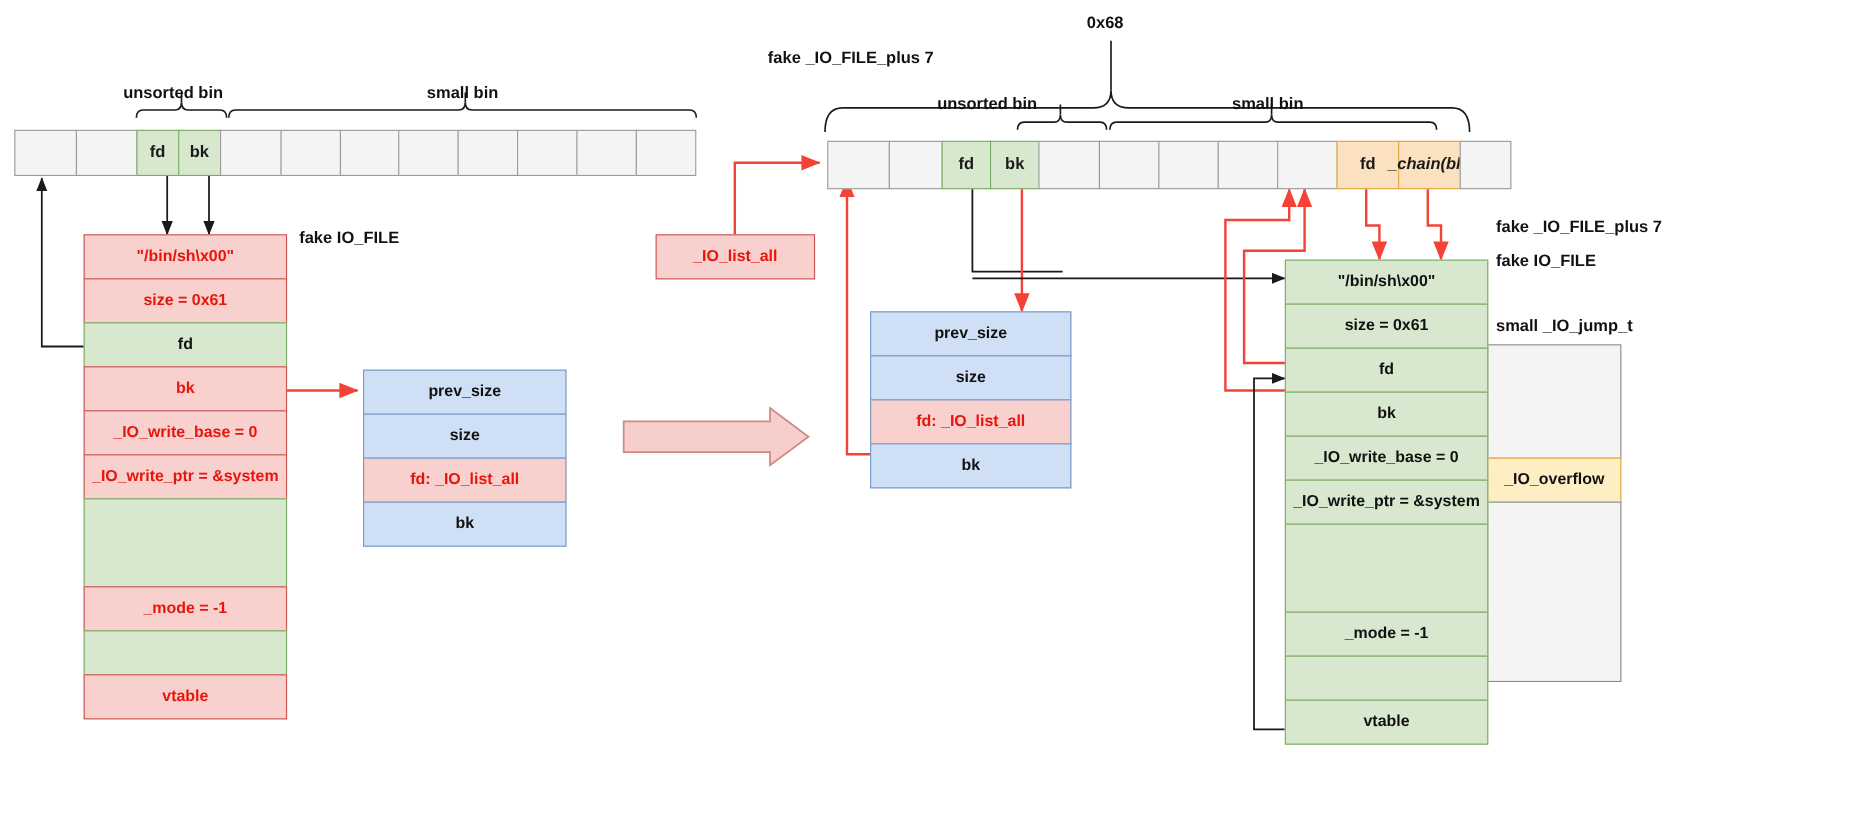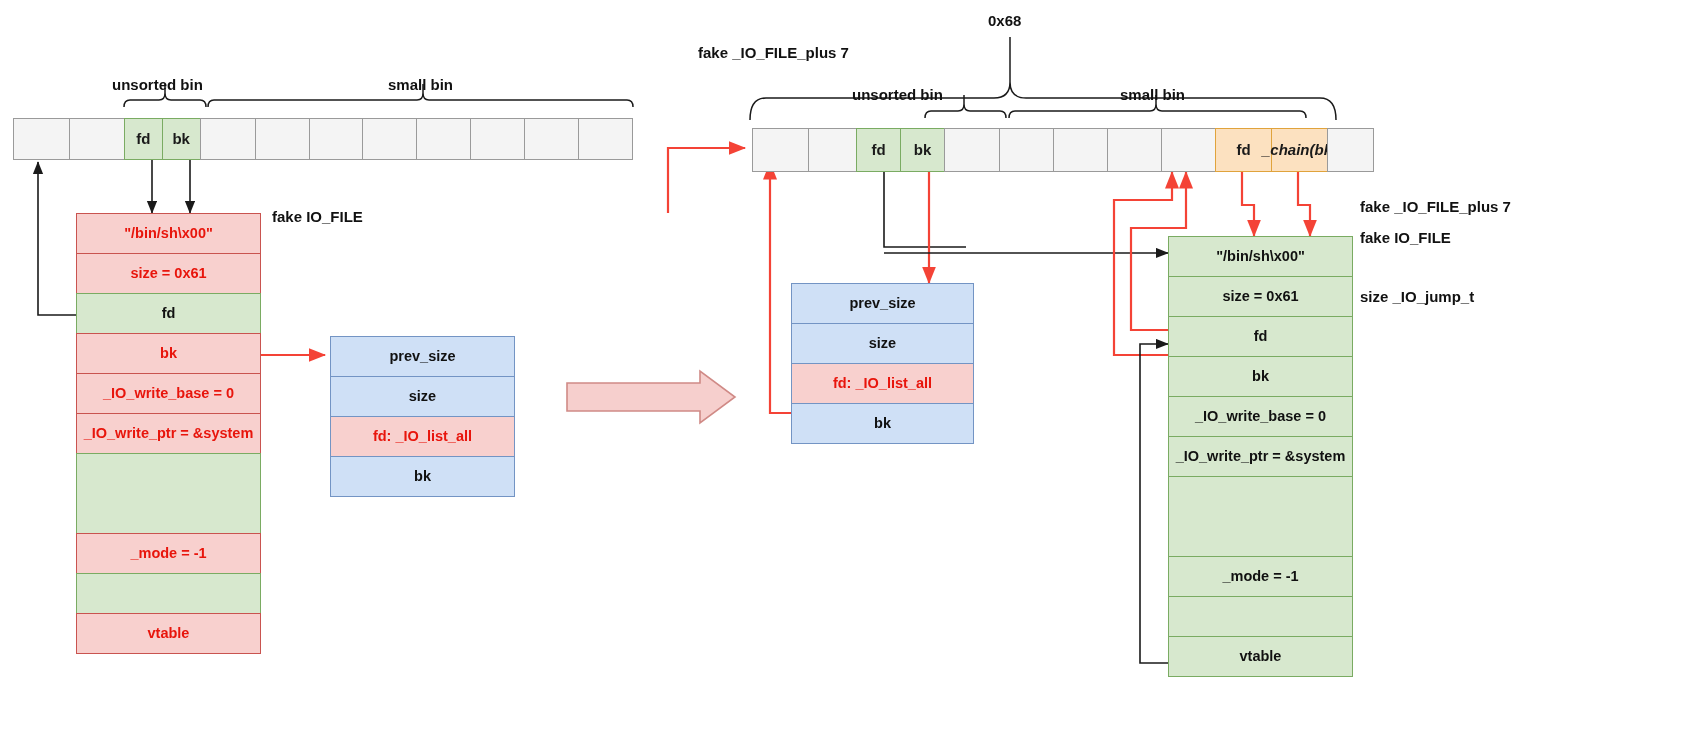--- a/index.html
+++ b/index.html
@@ -193,40 +193,52 @@
       <div class="cell orange" style="width: 57px;">
         <span class="two">fd</span>
       </div>
       <div class="cell orange" style="width: 57px; font-style: italic;">
         <span class="two">_chain</span>
         <span class="two">(bk)</span>
       </div>
       <div class="cell" style="width: 47px;"></div>
     </div>
 
+  <div class="struct" id="right-iolistall" style="left:596px;top:213px;width:145px;">
+      <div class="row redbox" style="height: 41px;">
+        <span>_IO_list_all</span>
+      </div>
+    </div>
 
   <div class="struct" id="right-chunk" style="left:791px;top:283px;width:183px;">
       <div class="row blue" style="height: 41px;">
         <span>prev_size</span>
       </div>
       <div class="row blue" style="height: 41px;">
         <span>size</span>
       </div>
       <div class="row bluered" style="height: 41px;">
         <span>fd: _IO_list_all</span>
       </div>
       <div class="row blue" style="height: 41px;">
         <span>bk</span>
       </div>
     </div>
 
   <div class="lbl" style="left:1360px;top:198px;">fake _IO_FILE_plus 7</div>
   <div class="lbl" style="left:1360px;top:229px;">fake IO_FILE</div>
-  <div class="lbl" style="left:1360px;top:288px;">size _IO_jump_t</div>
-
+  <div class="lbl" style="left:1360px;top:288px;">small _IO_jump_t</div>
+
+  <div class="struct" id="right-jump" style="left:1352px;top:313px;width:122px;">
+      <div class="row grey" style="height: 104px;"></div>
+      <div class="row yellow" style="height: 41px;">
+        <span>_IO_overflow</span>
+      </div>
+      <div class="row grey" style="height: 164px;"></div>
+    </div>
 
   <div class="struct" id="right-file" style="left:1168px;top:236px;width:185px;">
       <div class="row green" style="height: 41px;">
         <span>"/bin/sh\x00"</span>
       </div>
       <div class="row green" style="height: 41px;">
         <span>size = 0x61</span>
       </div>
       <div class="row green" style="height: 41px;">
         <span>fd</span>

